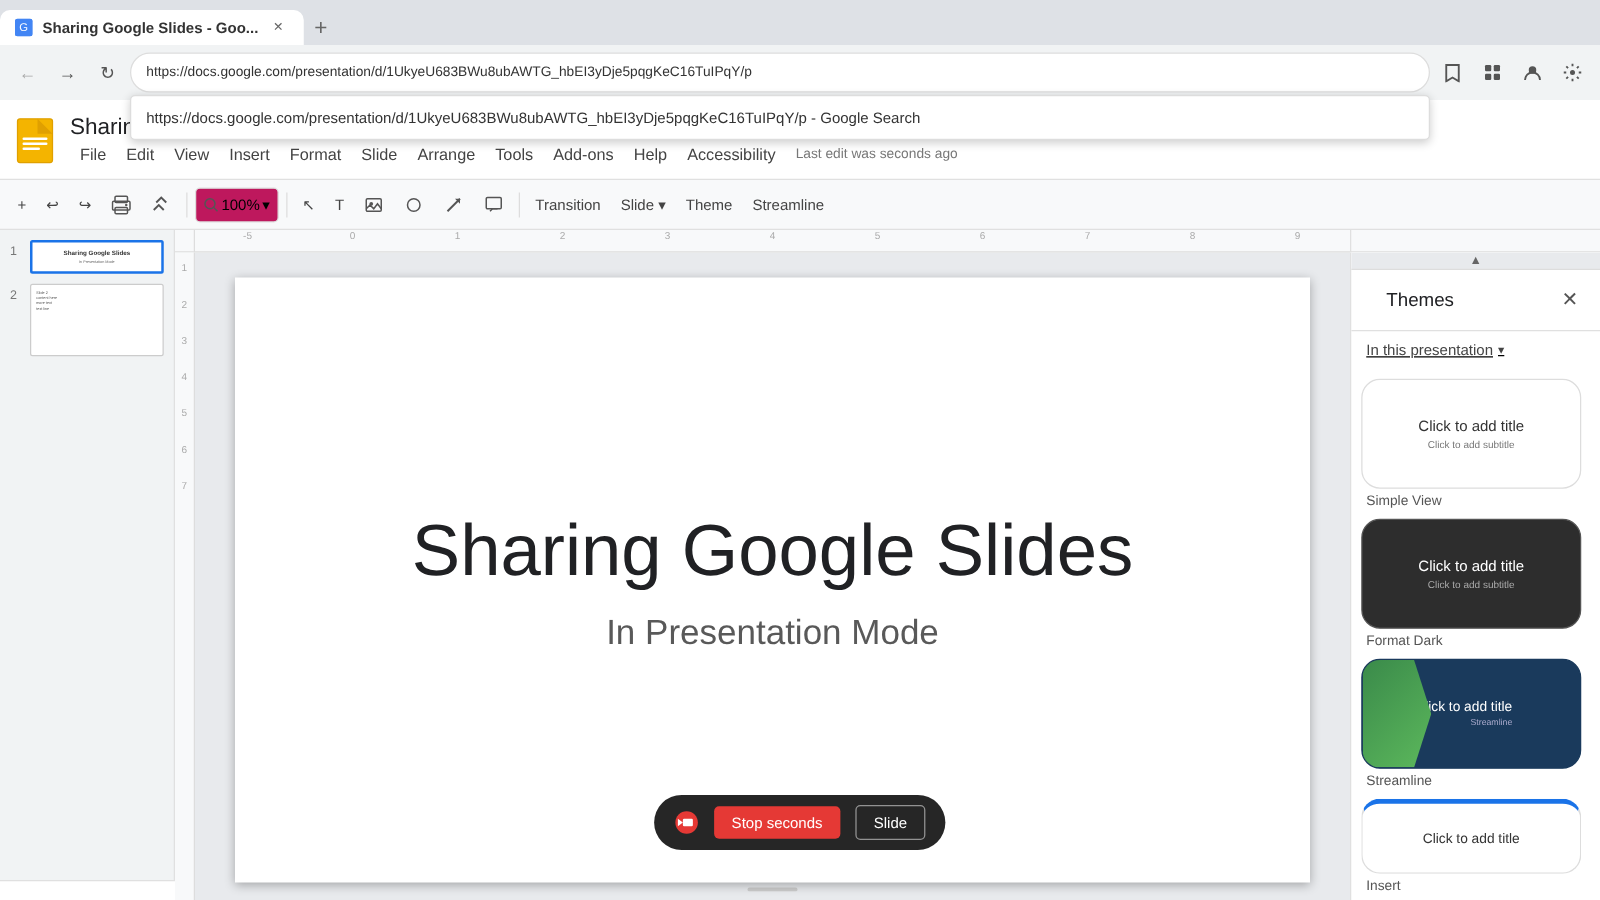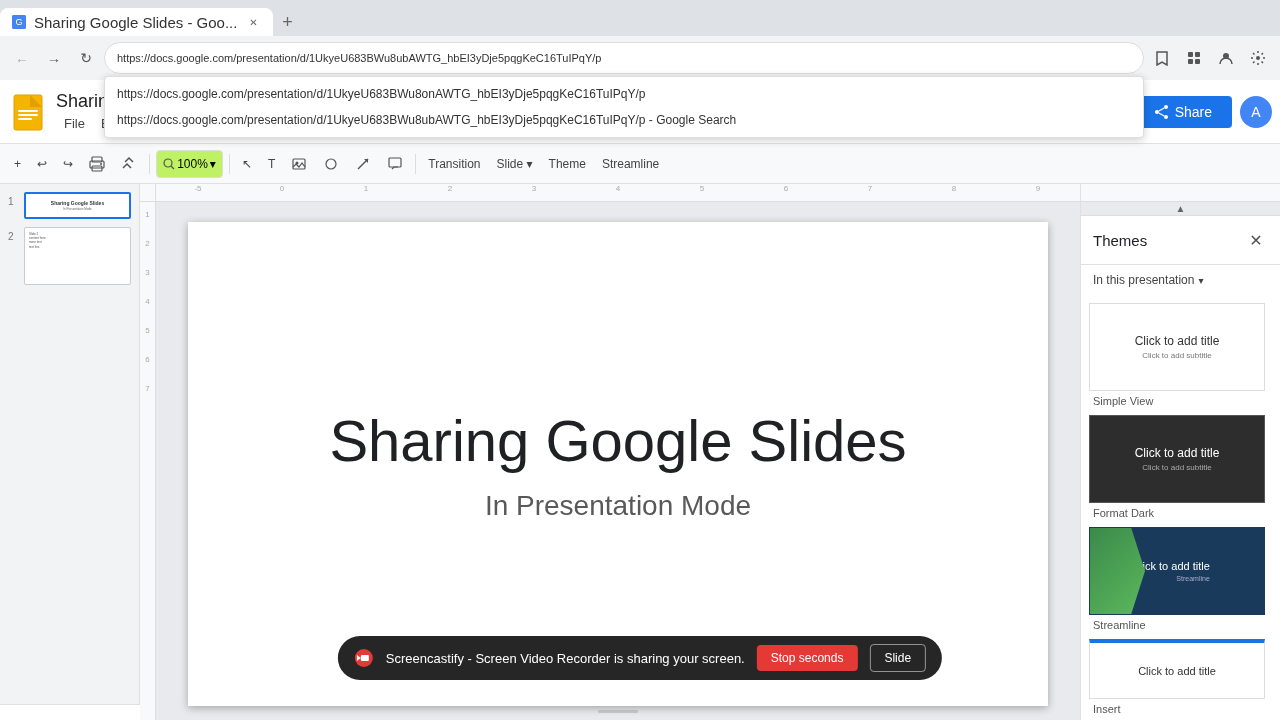--- a/index.html
+++ b/index.html
@@ -28,21 +28,21 @@
     .app-title { font-size: 18px; color: #202124; font-weight: 400; }
     .app-menu { display: flex; gap: 0; font-size: 13px; color: #444; margin-top: 2px; }
     .app-menu span { padding: 2px 8px; cursor: pointer; border-radius: 4px; }
     .header-actions { display: flex; align-items: center; gap: 8px; }
     .share-btn { background: #1a73e8; color: white; border: none; padding: 8px 20px; border-radius: 4px; font-size: 14px; cursor: pointer; display: flex; align-items: center; gap: 6px; }
     .avatar { width: 32px; height: 32px; border-radius: 50%; background: #4285f4; display: flex; align-items: center; justify-content: center; color: white; font-size: 14px; }
 
     .toolbar { display: flex; align-items: center; background: #f8f9fa; padding: 4px 8px; border-bottom: 1px solid #e0e0e0; gap: 4px; height: 40px; }
     .toolbar-btn { height: 28px; padding: 0 6px; border-radius: 4px; display: flex; align-items: center; gap: 2px; cursor: pointer; font-size: 12px; color: #444; }
     .toolbar-divider { width: 1px; height: 20px; background: #ddd; margin: 0 2px; }
-    .toolbar-select { display: flex; align-items: center; gap: 2px; padding: 0 6px; height: 28px; background: #bef264; border: 1px solid #ddd; border-radius: 4px; font-size: 12px; cursor: pointer; }
+    .toolbar-select { display: flex; align-items: center; gap: 2px; padding: 0 6px; height: 28px; background: #be185d; border: 1px solid #ddd; border-radius: 4px; font-size: 12px; cursor: pointer; }
 
     
     .slide-panel { width: 140px; background: #f1f3f4; padding: 8px; overflow-y: auto; border-right: 1px solid #e0e0e0; }
     .slide-thumb-container { margin-bottom: 8px; display: flex; gap: 4px; }
     .slide-number { font-size: 10px; color: #777; width: 12px; padding-top: 4px; }
     .slide-thumb { flex: 1; background: #fff; border: 2px solid #1a73e8; border-radius: 2px; cursor: pointer; overflow: hidden; }
     .slide-thumb-inner { padding: 4px; }
     .slide-thumb-title { font-size: 5px; color: #333; text-align: center; font-weight: bold; }
     .slide-thumb-sub { font-size: 3px; color: #666; text-align: center; margin-top: 1px; }
     .slide-thumb-2 { background: #fff; border: 1px solid #ccc; }
@@ -56,25 +56,25 @@
     .speaker-notes-text { font-size: 12px; color: #999; }
 
     
     .screencastify-bar { position: fixed; bottom: 40px; left: 50%; transform: translateX(-50%); background: rgba(0,0,0,0.85); color: white; border-radius: 24px; padding: 8px 16px; display: flex; align-items: center; gap: 12px; font-size: 13px; z-index: 200; }
     .stop-sharing-btn { background: #e53935; color: white; border: none; padding: 6px 14px; border-radius: 4px; font-size: 12px; cursor: pointer; }
     .hide-btn { background: transparent; color: white; border: 1px solid rgba(255,255,255,0.5); padding: 6px 14px; border-radius: 4px; font-size: 12px; cursor: pointer; }
 
     
     .themes-panel { width: 200px; background: #fff; border-left: 1px solid #e0e0e0; overflow-y: auto; }
     .themes-header { display: flex; align-items: center; justify-content: space-between; padding: 12px; border-bottom: 1px solid #e0e0e0; }
-    .themes-title { font-size: 15px; color: #202124; font-weight: 500; }
+    .themes-title { font-size: 15px; color: #202124; font-weight: 500; margin-left: 16px; }
     .themes-close { width: 24px; height: 24px; display: flex; align-items: center; justify-content: center; cursor: pointer; border-radius: 50%; color: #555; }
 
     .theme-item { margin: 8px 0; cursor: pointer; }
-    .theme-thumb { width: 176px; height: 99px; border-radius: 0; border: 1px solid #ddd; display: flex; align-items: center; justify-content: center; overflow: hidden; position: relative; }
+    .theme-thumb { width: 176px; height: 99px; border-radius: 15px; border: 1px solid #ddd; display: flex; align-items: center; justify-content: center; overflow: hidden; position: relative; }
     .theme-label { font-size: 11px; color: #555; margin-top: 4px; padding: 0 4px; }
 
     .ruler-area { display: flex; }
     .ruler-corner { width: 16px; height: 18px; background: #f8f9fa; border-right: 1px solid #ddd; border-bottom: 1px solid #ddd; }
     .h-ruler { flex: 1; height: 18px; background: #f8f9fa; border-bottom: 1px solid #ddd; position: relative; overflow: hidden; }
     .h-ruler-numbers { display: flex; width: 100%; }
     .h-ruler-num { flex: 1; font-size: 8px; color: #aaa; text-align: center; }
 
     .left-ruler { width: 16px; background: #f8f9fa; border-right: 1px solid #ddd; }
 
@@ -89,36 +89,35 @@
 <div>
 
   <div class="tab-bar">
     <div class="tab">
       <div class="tab-favicon">
         <svg width="14" height="14" viewBox="0 0 14 14">
             <rect width="14" height="14" rx="2" fill="#4285f4"></rect>
             <text x="7" y="10" text-anchor="middle" fill="white" font-size="9" font-family="Arial">G</text>
           </svg>
       </div>
-      <span style="font-size:15px;color:#333;">Sharing Google Slides - Goo...</span>
+      <span style="font-size:12px;color:#333;font-weight:bold;">Sharing Google Slides - Goo...</span>
       <div class="tab-close">✕</div>
     </div>
     <div class="new-tab-btn">+</div>
   </div>
 
   <div class="nav-bar">
     <div class="nav-btn disabled">←</div>
     <div class="nav-btn">→</div>
     <div class="nav-btn">↻</div>
     <div class="address-bar-container">
       <div class="address-bar">
         <span style="font-size:11px;color:#333;">https://docs.google.com/presentation/d/1UkyeU683BWu8ubAWTG_hbEI3yDje5pqgKeC16TuIPqY/p</span>
       </div>
       <div class="address-dropdown">
-        <div class="address-dropdown-item">https://docs.google.com/presentation/d/1UkyeU683BWu8onAWTG_hbEI3yDje5pqgKeC16TuIPqY/p</div>
         <div class="address-dropdown-search">https://docs.google.com/presentation/d/1UkyeU683BWu8ubAWTG_hbEI3yDje5pqgKeC16TuIPqY/p - Google Search</div>
       </div>
     </div>
     <div class="nav-icons">
       <div class="nav-icon-btn">
         <svg width="16" height="16" viewBox="0 0 16 16">
             <path d="M3 2h10v13l-5-3-5 3V2z" fill="none" stroke="#555" stroke-width="1.5"></path>
           </svg>
       </div>
       <div class="nav-icon-btn">
@@ -166,41 +165,20 @@
       <span>Format</span>
       <span>Slide</span>
       <span>Arrange</span>
       <span>Tools</span>
       <span>Add-ons</span>
       <span>Help</span>
       <span>Accessibility</span>
       <span style="color:#777;font-size:11px;display:flex;align-items:center;">Last edit was seconds ago</span>
     </div>
   </div>
-  <div class="header-actions">
-    <div style="width:32px;height:32px;border-radius:50%;display:flex;align-items:center;justify-content:center;cursor:pointer;">
-      <svg width="20" height="20" viewBox="0 0 20 20">
-          <path d="M3 3h14v11H7l-4 3V3z" fill="none" stroke="#555" stroke-width="1.5"></path>
-        </svg>
-    </div>
-    <span style="font-size:12px;color:#777;">sent</span>
-    <button class="share-btn">
-      <svg width="14" height="14" viewBox="0 0 14 14">
-          <circle cx="11" cy="2" r="2" fill="white"></circle>
-          <circle cx="11" cy="12" r="2" fill="white"></circle>
-          <circle cx="2" cy="7" r="2" fill="white"></circle>
-          <line x1="3.8" y1="6" x2="9.2" y2="3" stroke="white" stroke-width="1.2"></line>
-          <line x1="3.8" y1="8" x2="9.2" y2="11" stroke="white" stroke-width="1.2"></line>
-        </svg>
-      <span>Share</span>
-    </button>
-    <div class="avatar">
-      <span>A</span>
-    </div>
-  </div>
 </div>
 
 <div class="toolbar">
   <div class="toolbar-btn">
     <span>+</span>
   </div>
   <div class="toolbar-btn">↩</div>
   <div class="toolbar-btn">↪</div>
   <div class="toolbar-btn">
     <svg width="16" height="16" viewBox="0 0 16 16">
@@ -342,21 +320,21 @@
       </div>
 
       <div class="themes-panel">
         <div style="display:flex;align-items:center;height:14px;background:#e8eaed;border-bottom:1px solid #ddd;justify-content:center;cursor:pointer;">
           <span style="font-size:10px;color:#666;">▲</span>
         </div>
         <div class="themes-header">
           <span class="themes-title">Themes</span>
           <div class="themes-close">✕</div>
         </div>
-        <div style="padding:4px 8px;">
+        <div style="padding:4px 8px;text-decoration:underline;">
           <div style="display:flex;align-items:center;gap:4px;font-size:12px;color:#444;cursor:pointer;padding:4px;border-radius:4px;">
             <span>In this presentation</span>
             <span style="font-size:10px;">▾</span>
           </div>
         </div>
 
         <div class="theme-item" style="padding:0 8px;">
           <div class="theme-thumb" style="background:#fff;height:88px;">
             <div style="display:flex;flex-direction:column;align-items:center;justify-content:center;height:100%;">
               <div style="font-size:12px;color:#333;text-align:center;">Click to add title</div>
@@ -404,16 +382,15 @@
 <div class="speaker-notes">
   <span class="speaker-notes-text">Click to add speaker notes</span>
 </div>
 
 <div class="screencastify-bar">
   <svg width="20" height="20" viewBox="0 0 20 20">
       <circle cx="10" cy="10" r="9" fill="#e53935"></circle>
       <rect x="7" y="7" width="8" height="6" rx="1" fill="white"></rect>
       <polygon points="3,7 7,10 3,13" fill="white"></polygon>
     </svg>
-  <span>Screencastify - Screen Video Recorder is sharing your screen.</span>
   <button class="stop-sharing-btn">Stop seconds</button>
   <button class="hide-btn">Slide</button>
 </div>
 
 </body></html>

